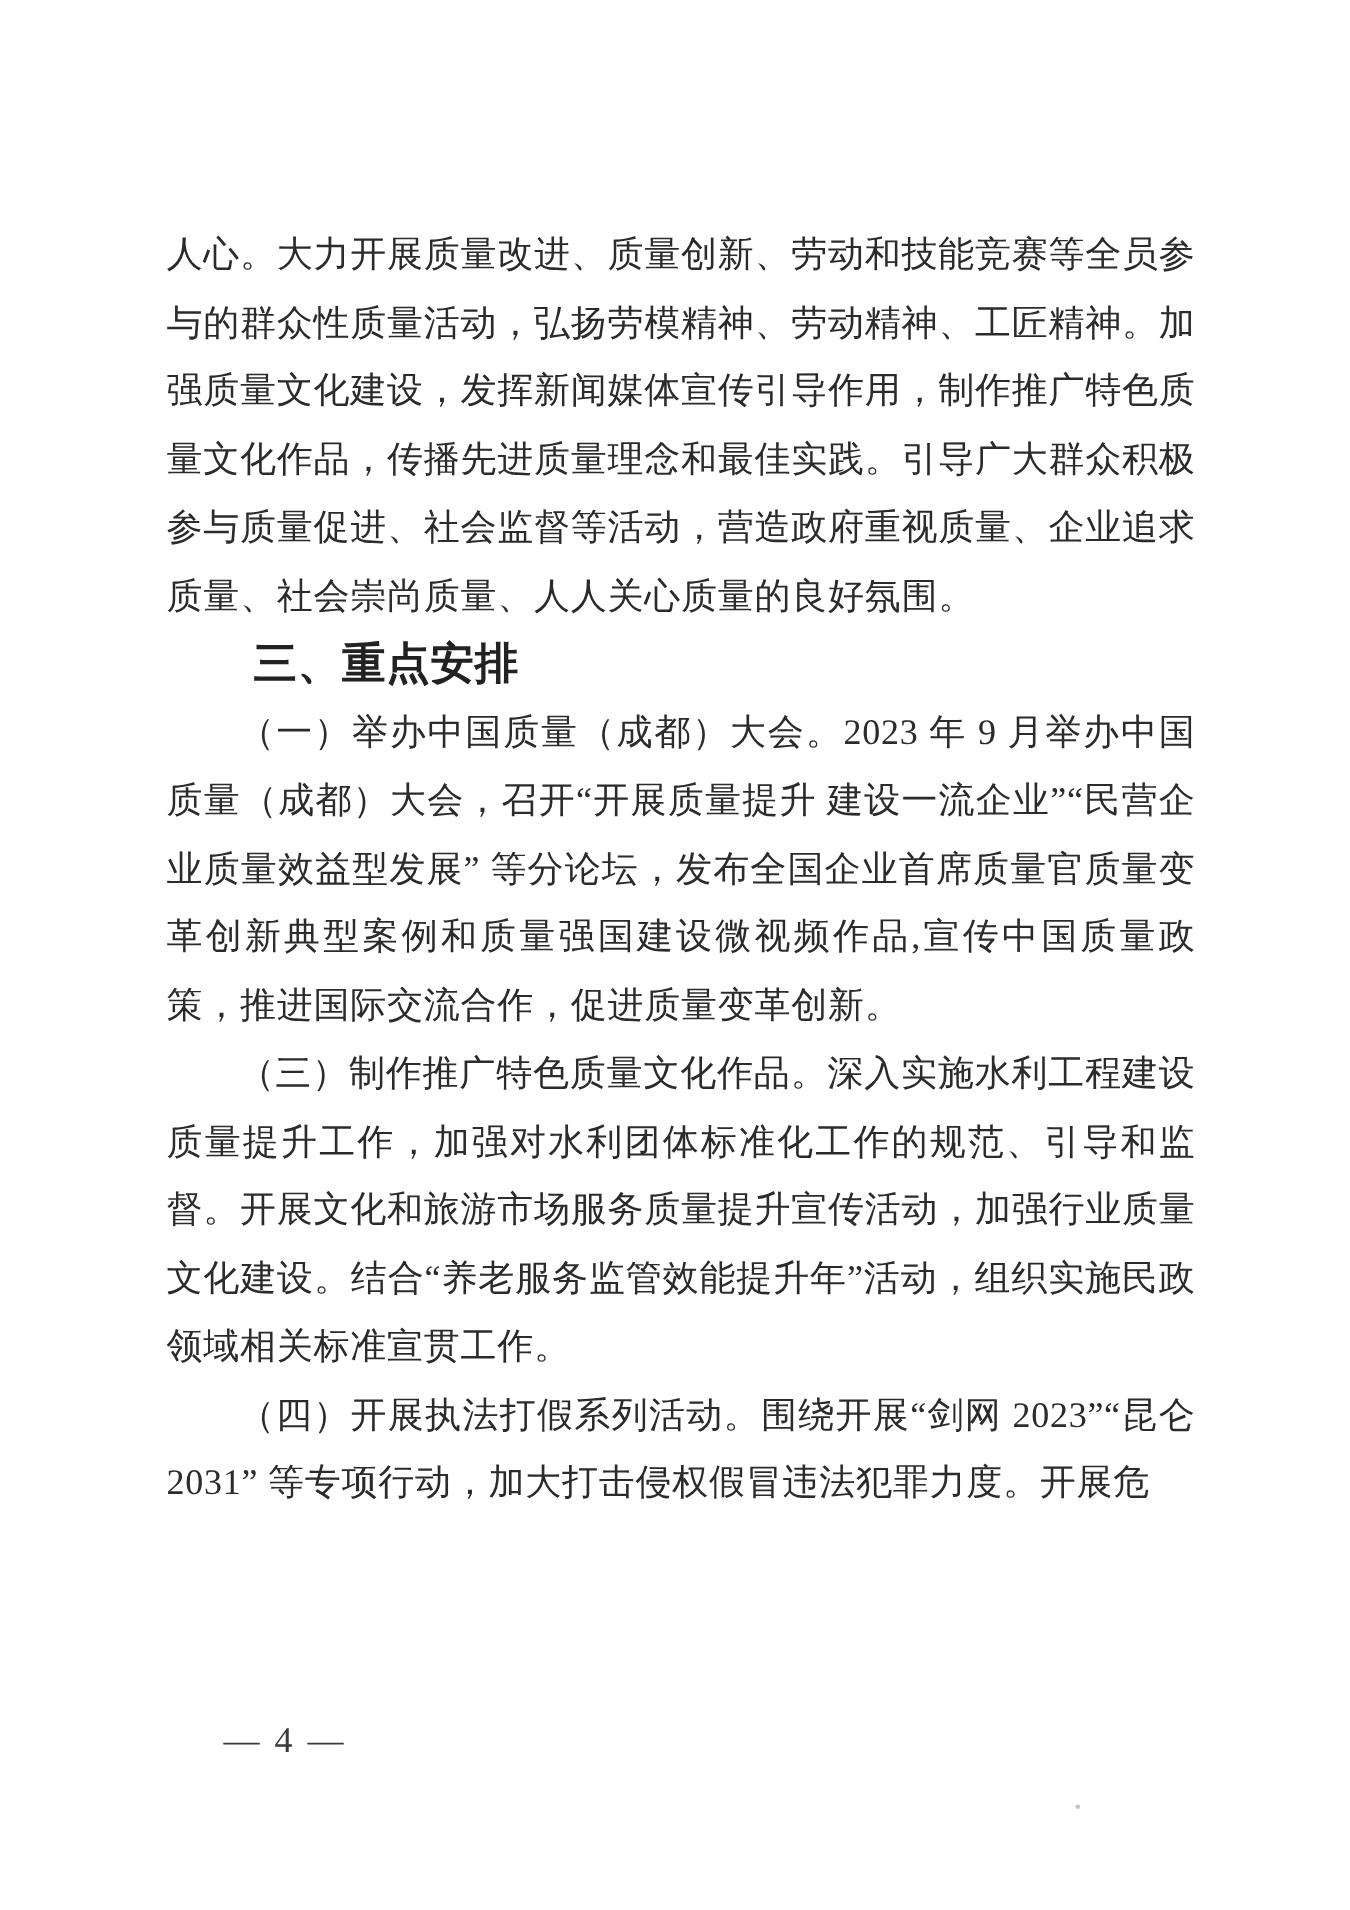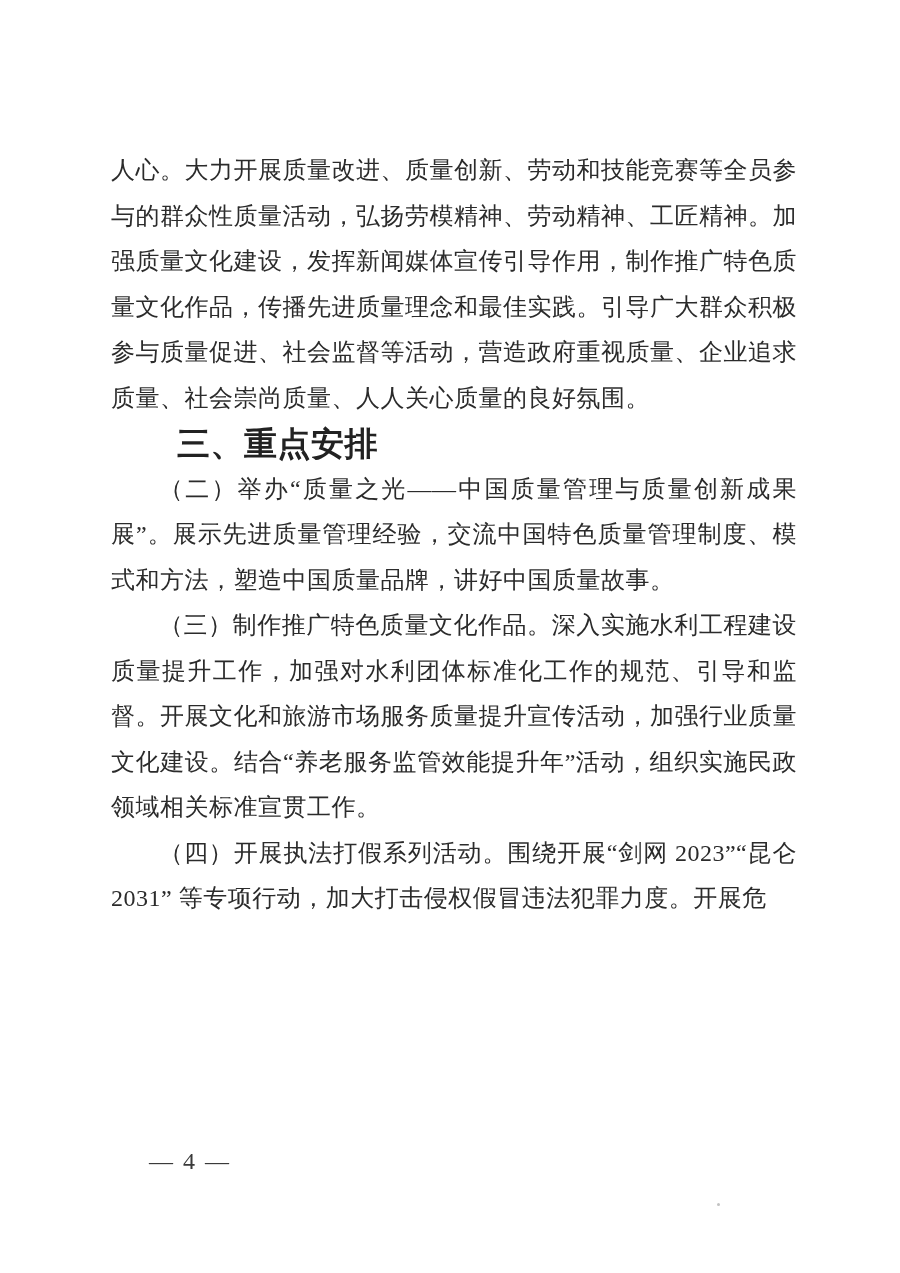--- a/index.html
+++ b/index.html
@@ -32,21 +32,21 @@
     text-indent: 2em;
   }
   .content p.continuation {
     text-indent: 0;
   }
   .section-heading {
     margin: 0;
     text-indent: 2em;
     font-family: "Liberation Sans", "DejaVu Sans", sans-serif;
     font-weight: 700;
-    font-size: 33px;
+    font-size: 29px;
     line-height: 45.5px;
     color: #222222;
   }
   .footer {
     position: absolute;
     left: 149px;
     top: 1146px;
     font-size: 24px;
     line-height: 30px;
     color: #3a3a3a;
@@ -62,21 +62,21 @@
     border-radius: 50%;
   }
 </style>
 </head>
 <body>
 
 <div class="page">
   <div class="content">
     <p class="continuation">人心。大力开展质量改进、质量创新、劳动和技能竞赛等全员参与的群众性质量活动，弘扬劳模精神、劳动精神、工匠精神。加强质量文化建设，发挥新闻媒体宣传引导作用，制作推广特色质量文化作品，传播先进质量理念和最佳实践。引导广大群众积极参与质量促进、社会监督等活动，营造政府重视质量、企业追求质量、社会崇尚质量、人人关心质量的良好氛围。</p>
     <h3 class="section-heading">三、重点安排</h3>
-    <p>（二）举办“质量之光——中国质量管理与质量创新成果展”。展示先进质量管理经验，交流中国特色质量管理制度、模式和方法，塑造中国质量品牌，讲好中国质量故事。</p>
+    <p>（一）举办中国质量（成都）大会。2023 年 9 月举办中国质量（成都）大会，召开“开展质量提升 建设一流企业”“民营企业质量效益型发展” 等分论坛，发布全国企业首席质量官质量变革创新典型案例和质量强国建设微视频作品,宣传中国质量政策，推进国际交流合作，促进质量变革创新。</p>
     <p>（三）制作推广特色质量文化作品。深入实施水利工程建设质量提升工作，加强对水利团体标准化工作的规范、引导和监督。开展文化和旅游市场服务质量提升宣传活动，加强行业质量文化建设。结合“养老服务监管效能提升年”活动，组织实施民政领域相关标准宣贯工作。</p>
     <p>（四）开展执法打假系列活动。围绕开展“剑网 2023”“昆仑 2031” 等专项行动，加大打击侵权假冒违法犯罪力度。开展危</p>
   </div>
 
   <div class="footer">— 4 —</div>
 
   <div class="speck"></div>
 </div>
 
 </body></html>

